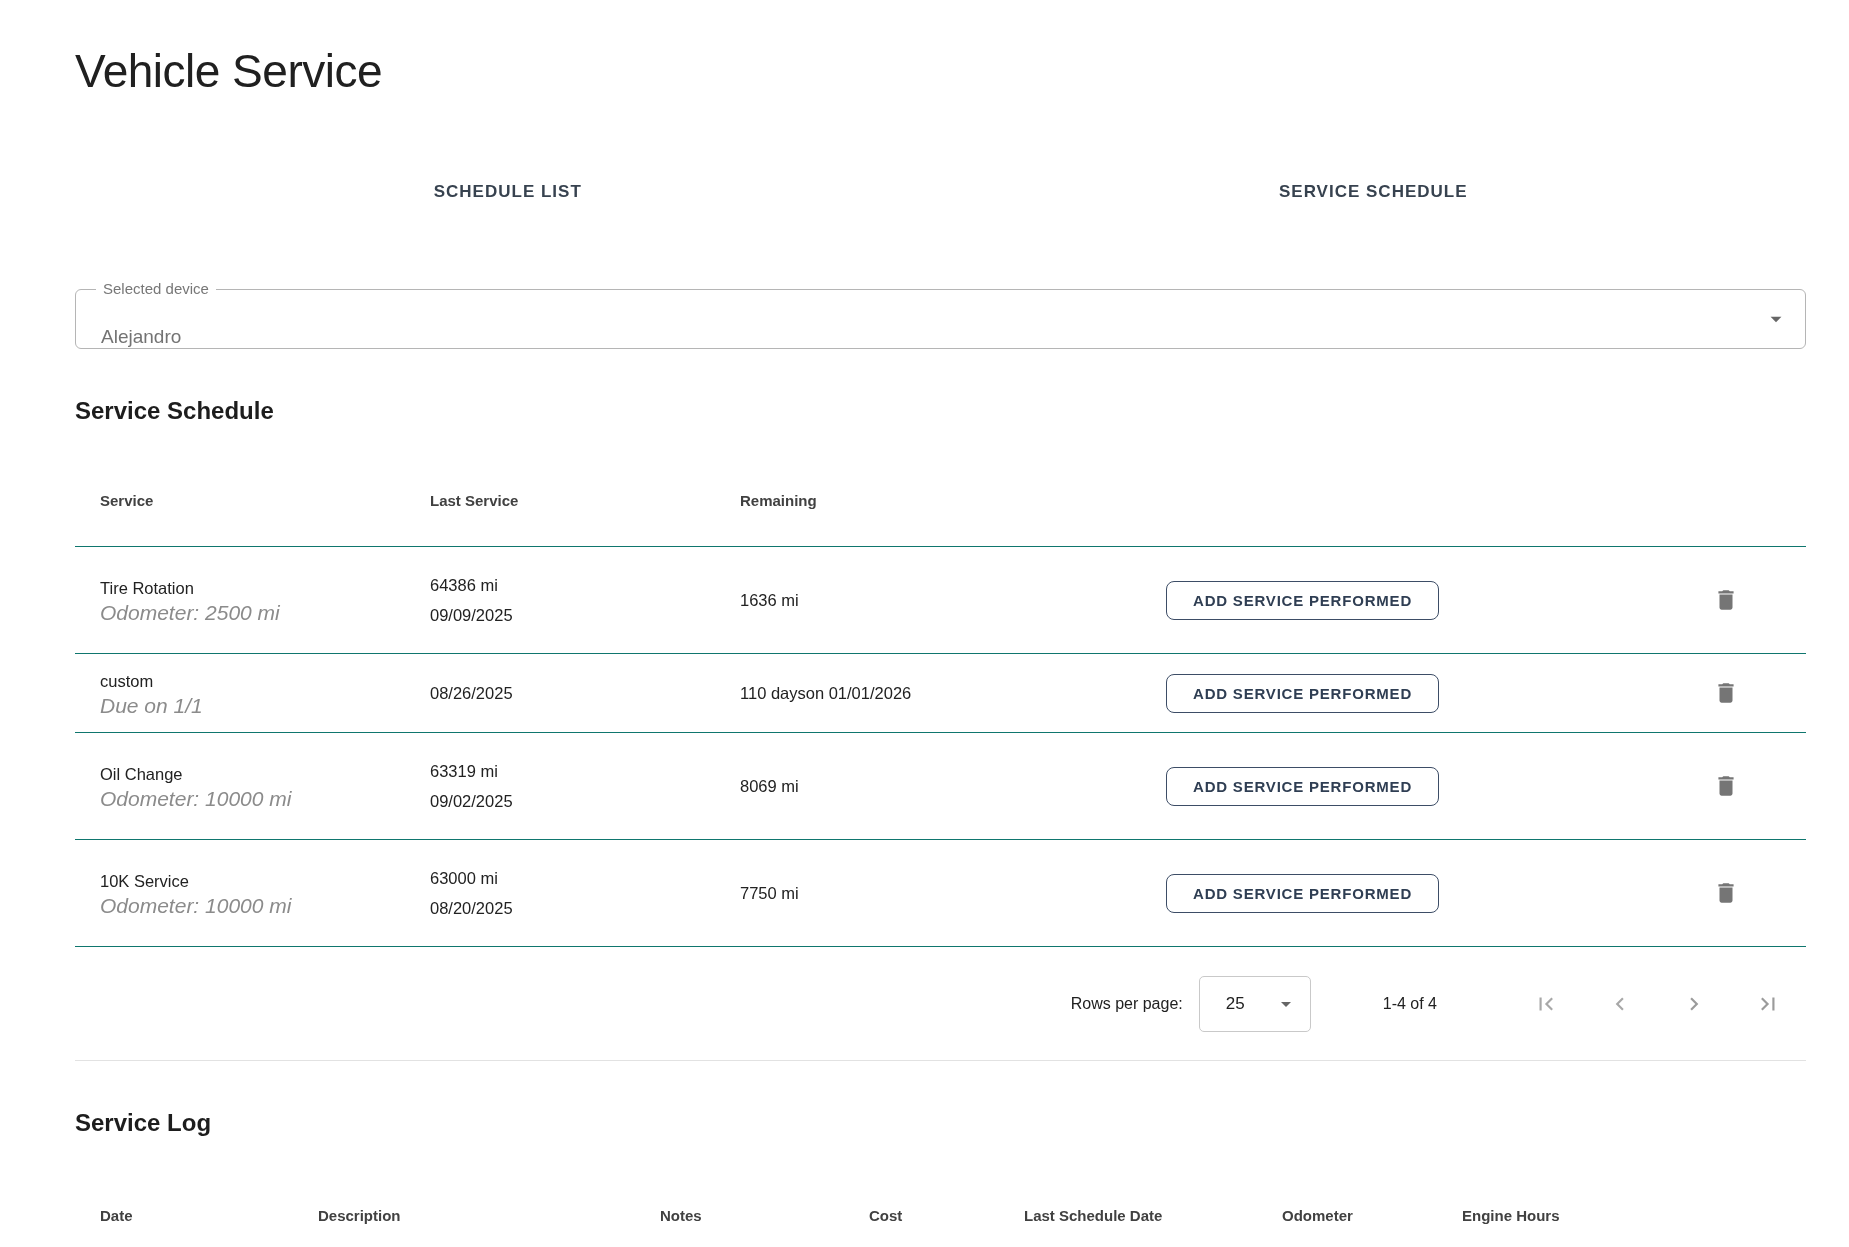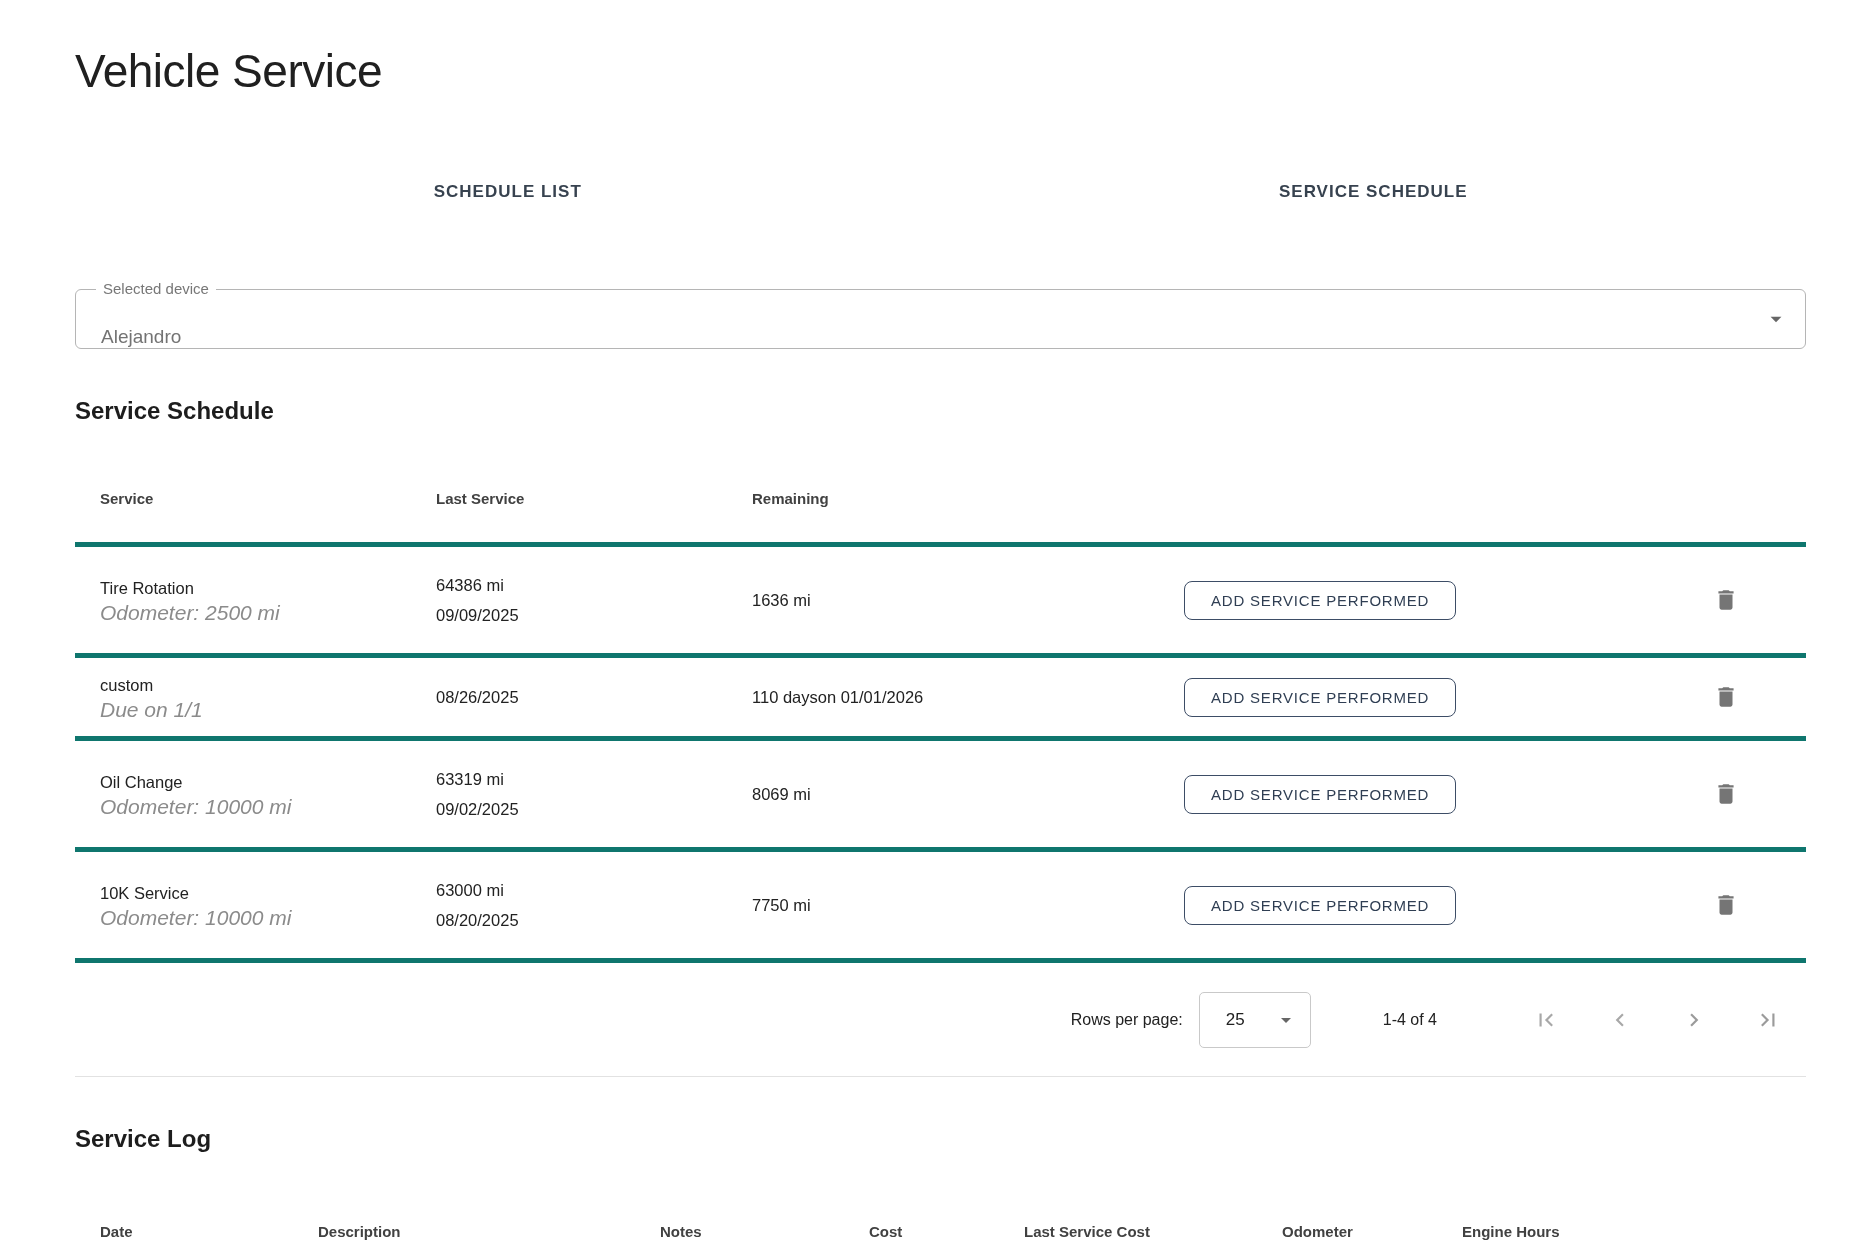--- a/index.html
+++ b/index.html
@@ -44,37 +44,36 @@
 
   
   .section-heading { margin-top: 48px; font-size: 24px; font-weight: 700; color: #1d1d1d; }
 
   
   .sched-table { width: 100%; }
   .sched-header, .sched-row {
     display: grid;
     grid-template-columns: 330px 310px 330px 1fr 110px;
     padding: 0 25px;
-    border-bottom: 5px solid #0f766e;
+    border-bottom: 1px solid #0f766e;
     align-items: center;
-    gap: 6px;
   }
   .sched-header { height: 122px; padding-top: 30px; }
   .head-cell { font-size: 15px; font-weight: 700; color: #414141; }
   .sched-row { padding-top: 23px; padding-bottom: 23px; }
   .sched-row:nth-child(2) { padding-top: 14px; padding-bottom: 14px; }
   .service-name { font-size: 16.5px; color: #222; line-height: 26px; }
   .service-sub { font-size: 21px; font-style: italic; color: #8b8b8b; line-height: 24px; }
   .ls-line { font-size: 16.5px; color: #222; line-height: 30px; }
   .remaining-cell { font-size: 16.5px; color: #222; }
   .action-cell { padding-left: 96px; }
   .outline-btn {
     background: #fff; border: 1.5px solid #3d4d66; border-radius: 8px;
     color: #2f3e53; font-family: "Liberation Sans", sans-serif;
-    font-size: 15px; font-weight: 400; letter-spacing: 0.8px;
+    font-size: 15px; font-weight: 700; letter-spacing: 0.8px;
     padding: 10px 26px; cursor: pointer; white-space: nowrap;
   }
   .trash-cell { display: flex; justify-content: center; }
   .icon-btn { background: none; border: none; cursor: pointer; display: flex; padding: 6px; }
 
   
   .pagination {
     height: 114px; border-bottom: 1px solid #e2e2e2;
     display: flex; align-items: center; justify-content: flex-end;
     padding-right: 25px; font-size: 16px; color: #212121;
@@ -261,18 +260,18 @@
     </div>
   </div>
 
   <h2 class="section-heading">Service Log</h2>
 
   <div class="log-header">
     <div class="head-cell">Date</div>
     <div class="head-cell">Description</div>
     <div class="head-cell">Notes</div>
     <div class="head-cell">Cost</div>
-    <div class="head-cell">Last Service Cost</div>
+    <div class="head-cell">Last Schedule Date</div>
     <div class="head-cell">Odometer</div>
     <div class="head-cell">Engine Hours</div>
   </div>
 
 </div>
 
 </body></html>

